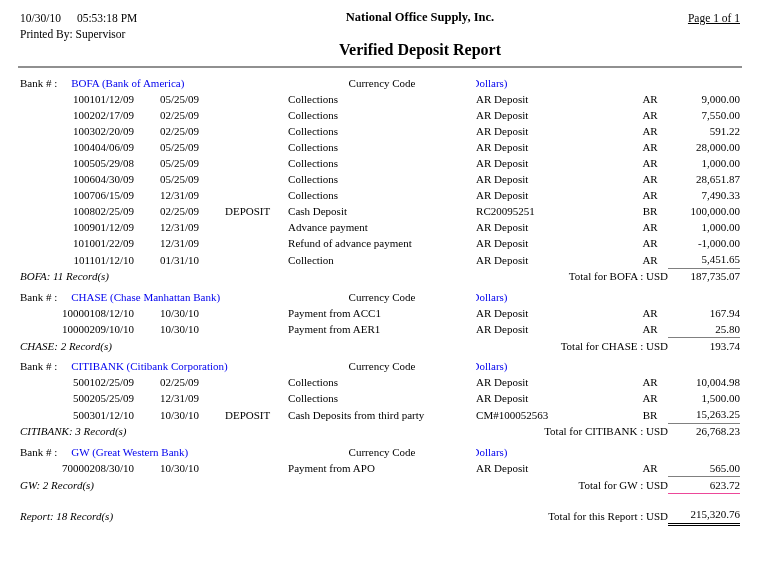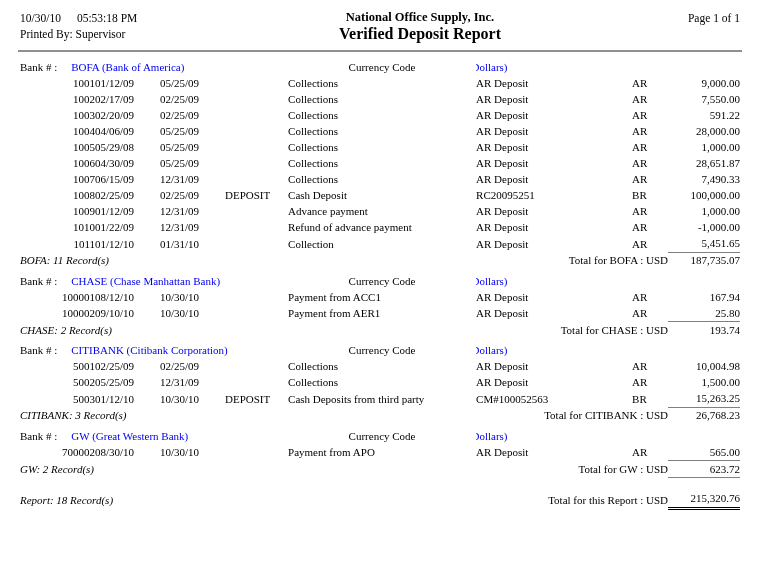--- a/index.html
+++ b/index.html
@@ -6,39 +6,39 @@
   .page{
     width:760px;height:580px;background:#fff;color:#000;
     font-family:"Liberation Serif", serif;position:relative;overflow:hidden;
   }
   
   .hdr{display:flex;padding:10px 20px 0 20px;align-items:flex-start;}
   .hdr-left{width:200px;font-size:11.5px;line-height:16px;}
   .hdr-left .time{margin-left:16px;}
   .hdr-center{flex:1;text-align:center;}
   .company{font-size:12.5px;font-weight:bold;line-height:15px;}
-  .report-title{font-size:16px;font-weight:bold;margin-top:0;}
-  .hdr-right{width:120px;text-align:right;font-size:11.5px;line-height:16px;}
+  .report-title{font-size:16px;font-weight:bold;margin-top:16px;}
+  .hdr-right{width:120px;text-align:right;font-size:11.5px;line-height:16px;text-decoration:underline;}
   .top-rule{margin:7px 18px 0 18px;border-top:2px solid #909090;height:0;}
   
   table.rpt{
     margin:3px 20px 0 20px;width:720px;border-collapse:collapse;table-layout:fixed;
     font-size:11px;
   }
   .rpt th,.rpt td{
     padding:1.5px 0;vertical-align:bottom;white-space:nowrap;overflow:hidden;
     font-weight:normal;line-height:13px;
   }
   .rpt th{font-weight:bold;text-decoration:underline;text-align:left;}
   
   .c0{text-align:right;padding-right:22px;}
   th.c0{padding-right:0;}
   .c4{padding-left:2px;}
   .c5{padding-left:8px;}
-  .c6{}
+  .c6{text-align:center;}
   .c7{text-align:right;padding-right:2px;}
   
   .bank-row td{padding-top:6px;}
   .bank-label{font-weight:normal;}
   .bank-name{color:#0000EE;margin-left:14px;}
   .curr-label{font-weight:bold;text-align:center;padding-right:38px;}
   .curr-value-cell{overflow:visible;}
   .curr-value{color:#0000EE;position:relative;left:-33px;}
   
   .rec-count{font-style:italic;padding-bottom:3px;}

